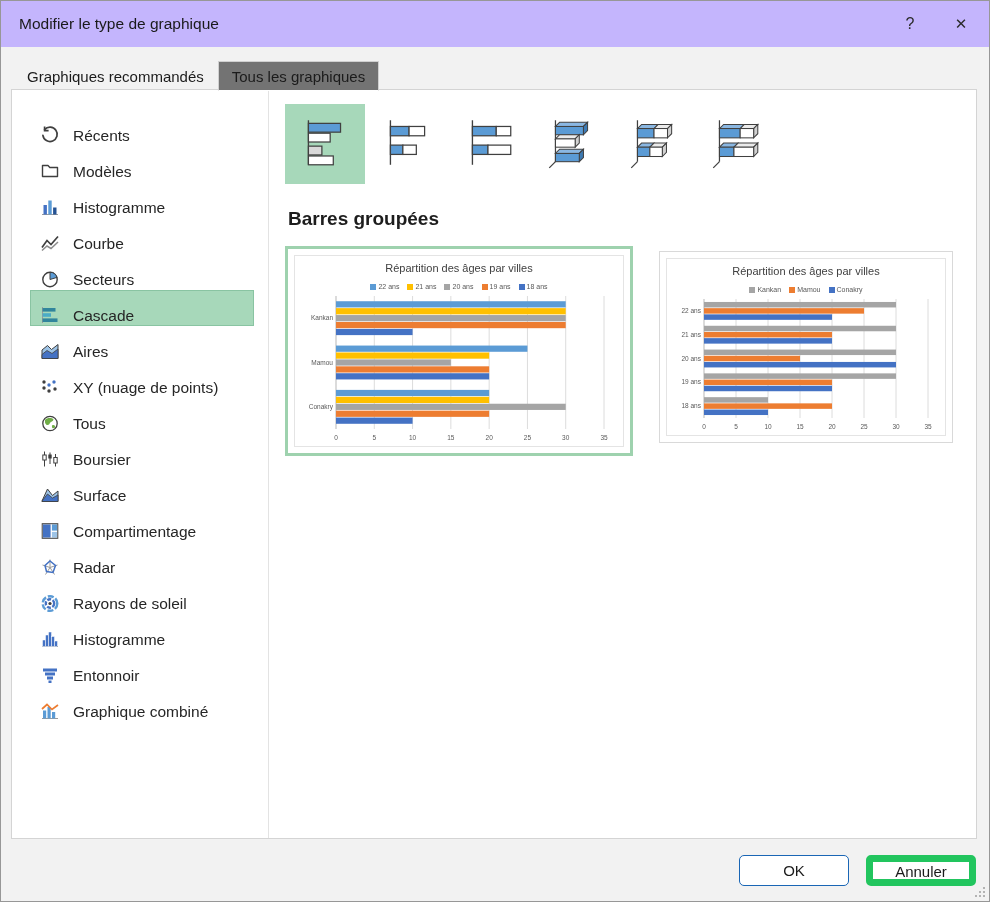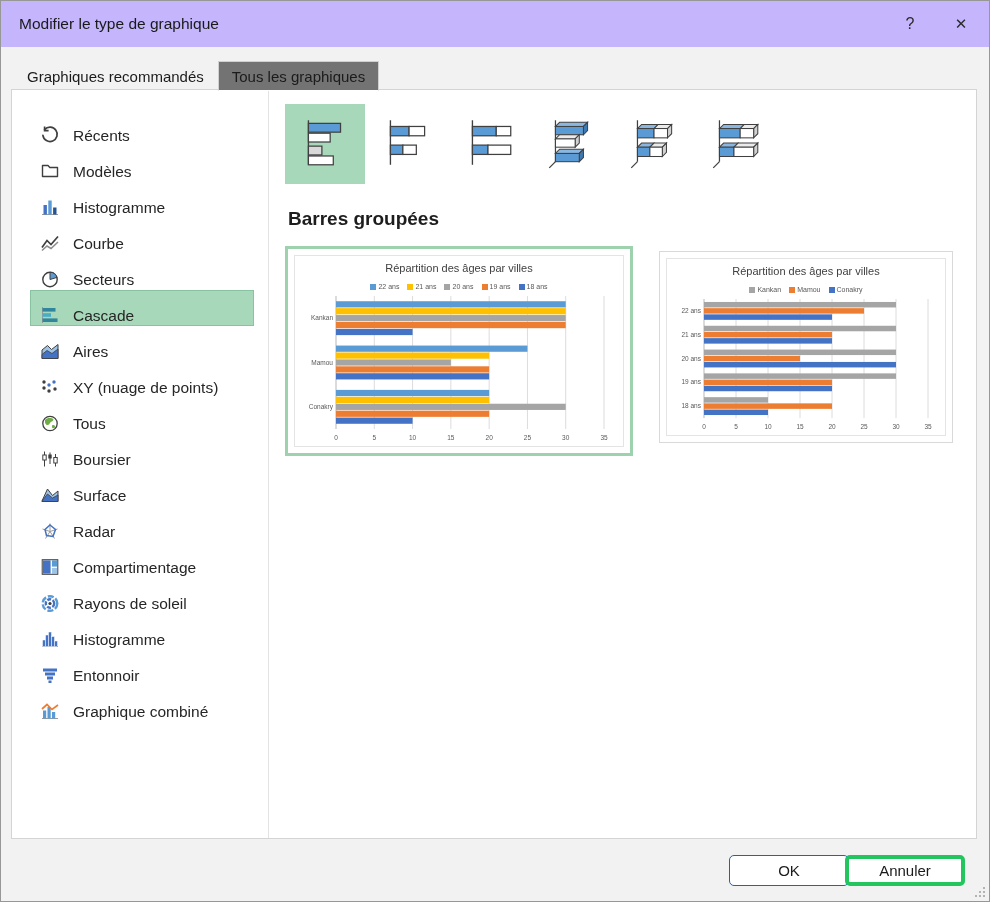--- a/index.html
+++ b/index.html
@@ -36,23 +36,23 @@
   .preview{background:#fff;box-sizing:border-box;}
   .preview.selected{border:3px solid #9ed2ae;padding:6px;}
   .preview.plain{border:1px solid #d9d9d9;padding:6px;margin-top:5px;}
   .chart-box{border:1px solid #e4e4e4;padding:5px 3px 2px;background:#fff;}
   .chart-title{text-align:center;font-size:11px;color:#404040;margin:1px 0 9px;}
   .legend{display:flex;justify-content:center;align-items:center;gap:8px;font-size:7px;color:#595959;margin-bottom:2px;}
   .legend-item{display:inline-flex;align-items:center;gap:2px;white-space:nowrap;}
   .legend-swatch{width:6px;height:6px;display:inline-block;}
   
   .footer{position:absolute;left:0;right:0;bottom:0;height:62px;}
-  .btn{position:absolute;bottom:15px;width:120px;height:31px;background:#fff;border-radius:5px;font-family:inherit;font-size:15px;color:#1b1b1b;cursor:default;}
+  .btn{position:absolute;bottom:15px;width:110px;height:31px;background:#fff;border-radius:5px;font-family:inherit;font-size:15px;color:#1b1b1b;cursor:default;}
   .ok-btn{right:140px;border:1px solid #1a66b5;}
-  .cancel-btn{right:24px;border:4px solid #22c55e;margin-left:13px;}
+  .cancel-btn{right:13px;border:7px solid #22c55e;margin-left:13px;}
   .grip{position:absolute;right:3px;bottom:3px;width:13px;height:13px;}
 </style>
 </head>
 <body>
 
 <div class="dialog">
 
   <div class="titlebar">
     <span class="title">Modifier le type de graphique</span>
     <div class="titlebar-buttons">
@@ -171,46 +171,46 @@
           <span>Boursier</span>
         </div>
         <div class="side-item">
           <span class="icon">
             <svg viewBox="0 0 20 20" width="20" height="20">
               <path d="M2 16 L7.5 4 12.5 10.5 18 6 V16.5 H2 Z" fill="#9dc3e6" stroke="#3f3f3f" stroke-width="1"></path>
               <path d="M2 16 L7.5 9 12.5 13 18 10 V16.5 H2 Z" fill="#4472C4" stroke="#3f3f3f" stroke-width="0.8"></path>
             </svg>
           </span>
           <span>Surface</span>
+        </div>
+        <div class="side-item">
+          <span class="icon">
+            <svg viewBox="0 0 20 20" width="20" height="20">
+              <rect x="2.5" y="3" width="8.5" height="14" fill="#4472C4" stroke="#fff" stroke-width="0.8"></rect>
+              <rect x="11.5" y="3" width="6" height="7" fill="#5B9BD5" stroke="#fff" stroke-width="0.8"></rect>
+              <rect x="11.5" y="10.5" width="6" height="6.5" fill="#9dc3e6" stroke="#fff" stroke-width="0.8"></rect>
+              <rect x="2.2" y="2.7" width="15.6" height="14.6" fill="none" stroke="#3f3f3f" stroke-width="1"></rect>
+            </svg>
+          </span>
+          <span>Compartimentage</span>
         </div>
         <div class="side-item">
           <span class="icon">
             <svg viewBox="0 0 20 20" width="20" height="20">
               <g stroke="#9a9a9a" stroke-width="1">
                 <line x1="10" y1="10.5" x2="10" y2="2.5"></line>
                 <line x1="10" y1="10.5" x2="17.5" y2="8"></line>
                 <line x1="10" y1="10.5" x2="14.5" y2="17.5"></line>
                 <line x1="10" y1="10.5" x2="5.5" y2="17.5"></line>
                 <line x1="10" y1="10.5" x2="2.5" y2="8"></line>
               </g>
               <polygon points="10,4 15.5,8.5 13,15.5 6.5,14.5 5,8.5" fill="none" stroke="#4472C4" stroke-width="1.5"></polygon>
             </svg>
           </span>
           <span>Radar</span>
-        </div>
-        <div class="side-item">
-          <span class="icon">
-            <svg viewBox="0 0 20 20" width="20" height="20">
-              <rect x="2.5" y="3" width="8.5" height="14" fill="#4472C4" stroke="#fff" stroke-width="0.8"></rect>
-              <rect x="11.5" y="3" width="6" height="7" fill="#5B9BD5" stroke="#fff" stroke-width="0.8"></rect>
-              <rect x="11.5" y="10.5" width="6" height="6.5" fill="#9dc3e6" stroke="#fff" stroke-width="0.8"></rect>
-              <rect x="2.2" y="2.7" width="15.6" height="14.6" fill="none" stroke="#3f3f3f" stroke-width="1"></rect>
-            </svg>
-          </span>
-          <span>Compartimentage</span>
         </div>
         <div class="side-item">
           <span class="icon">
             <svg viewBox="0 0 20 20" width="20" height="20">
               <circle cx="10" cy="10.5" r="7.3" fill="none" stroke="#5B9BD5" stroke-width="2.4" stroke-dasharray="6 2"></circle>
               <circle cx="10" cy="10.5" r="4.2" fill="none" stroke="#4472C4" stroke-width="2.4" stroke-dasharray="4 1.5"></circle>
               <circle cx="10" cy="10.5" r="1.6" fill="#3f3f3f"></circle>
             </svg>
           </span>
           <span>Rayons de soleil</span>

